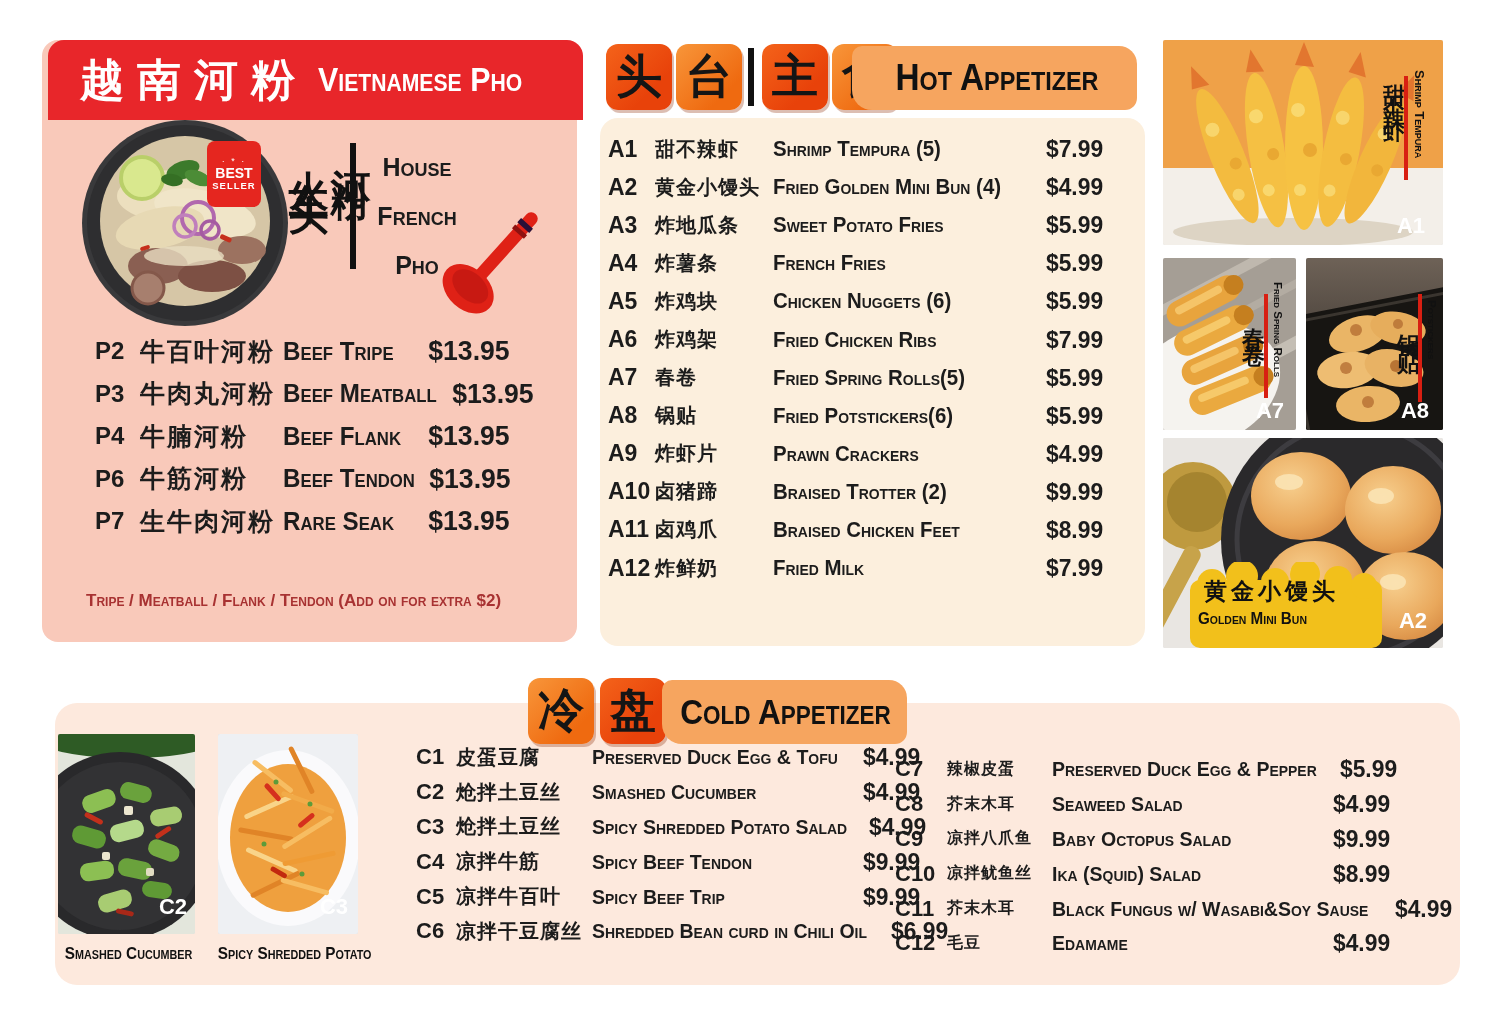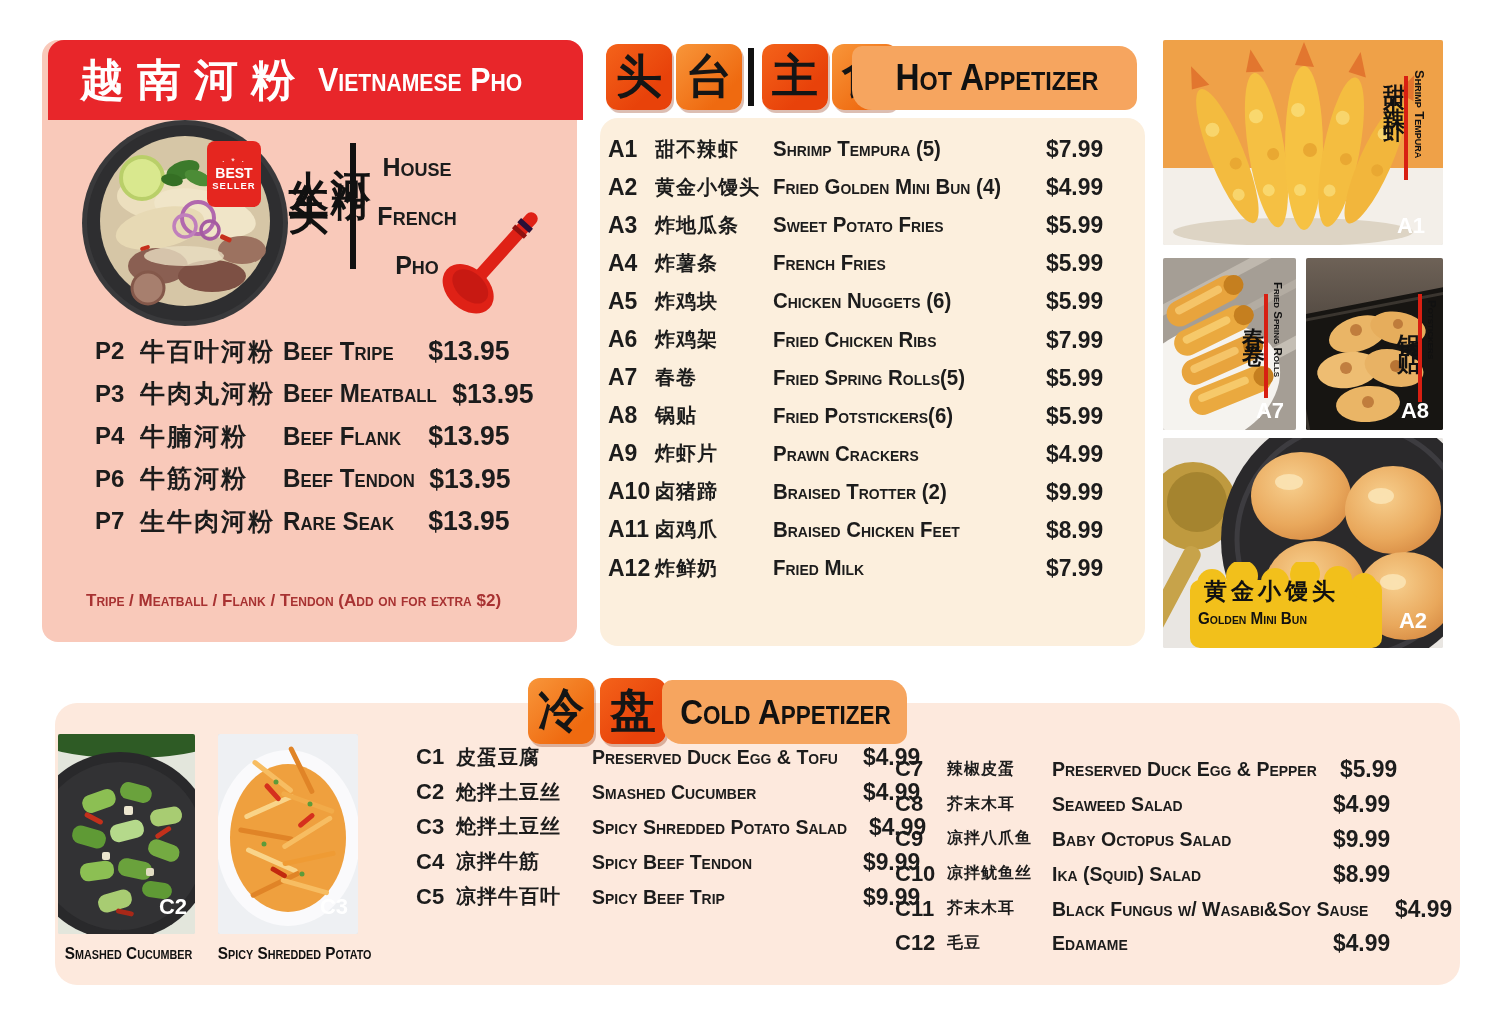--- a/index.html
+++ b/index.html
@@ -539,20 +539,26 @@
         <span class="col-price">$9.99</span>
       </div>
 
       <div class="menu-row">
         <span class="col-code">C5</span>
         <span class="col-zh">凉拌牛百叶</span>
         <span class="col-en">Spicy Beef Trip</span>
         <span class="col-price">$9.99</span>
       </div>
 
+      <div class="menu-row">
+        <span class="col-code">C6</span>
+        <span class="col-zh">凉拌干豆腐丝</span>
+        <span class="col-en">Shredded Bean curd in Chili Oil</span>
+        <span class="col-price">$6.99</span>
+      </div>
     </div>
 
   <div class="abs cold-items-right">
 
       <div class="menu-row">
         <span class="col-code">C7</span>
         <span class="col-zh">辣椒皮蛋</span>
         <span class="col-en">Preserved Duck Egg &amp; Pepper</span>
         <span class="col-price">$5.99</span>
       </div>

